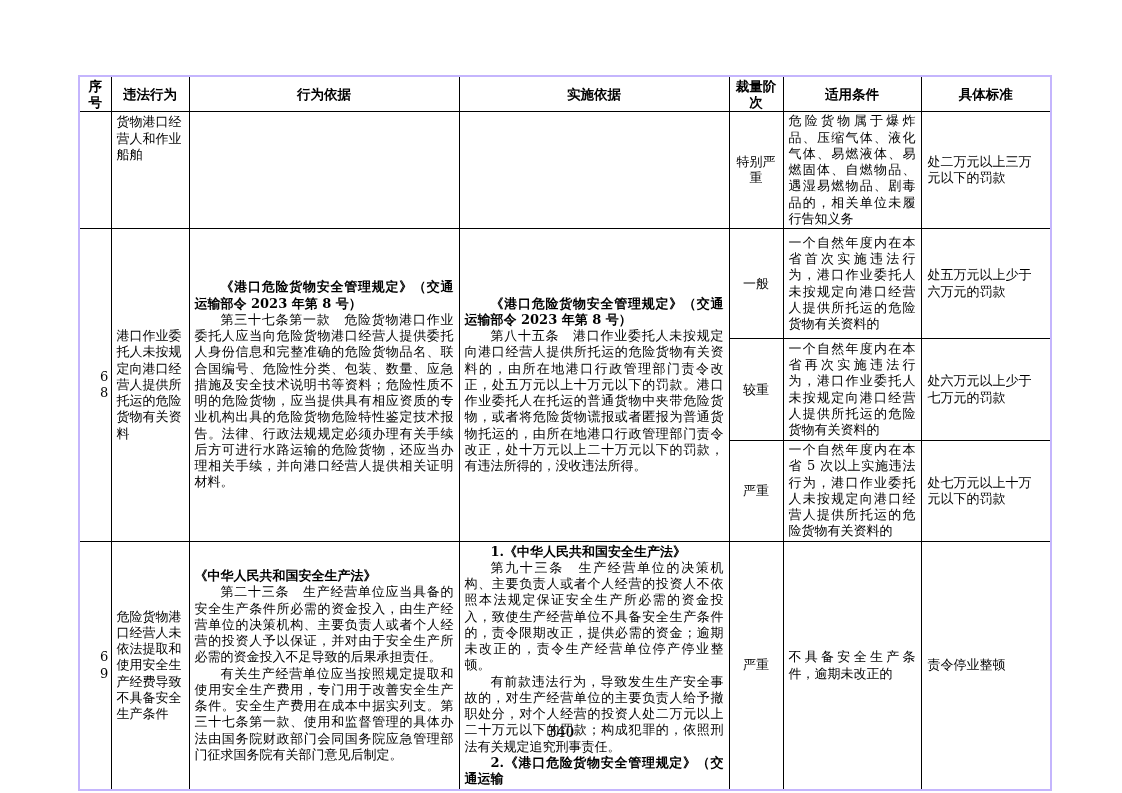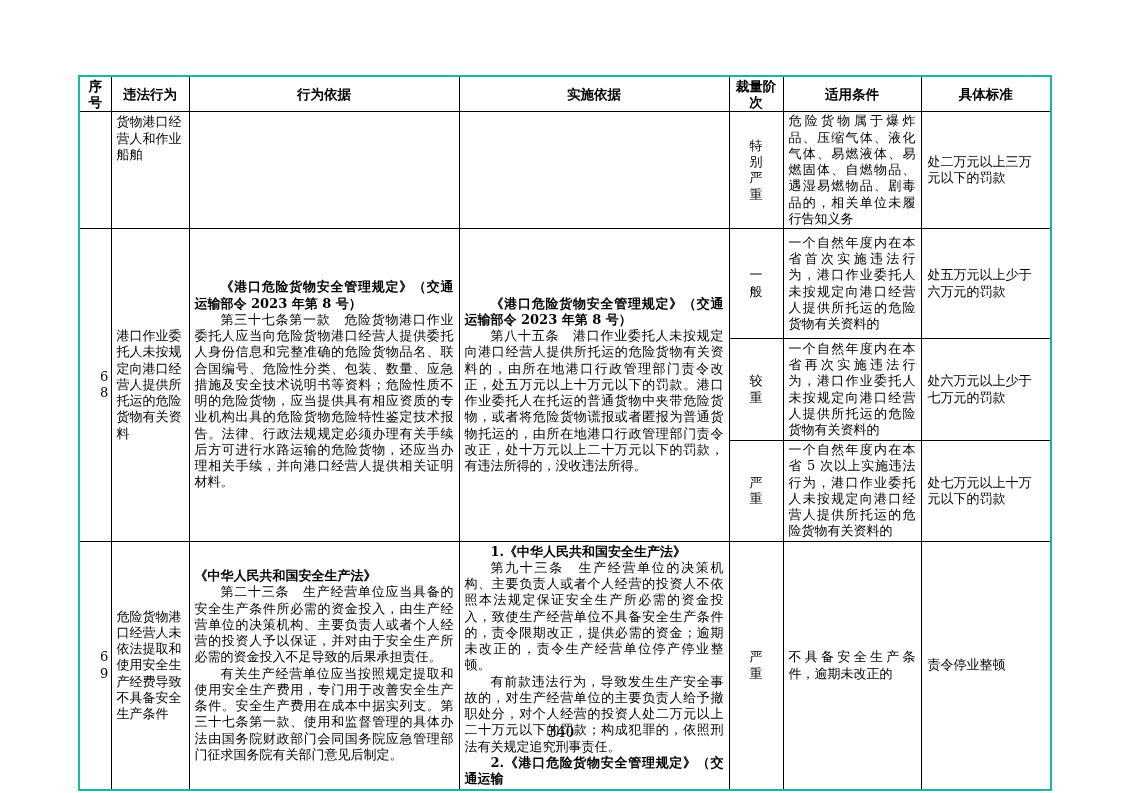--- a/index.html
+++ b/index.html
@@ -14,42 +14,42 @@
     width: 1122px; height: 793px;
     background: #ffffff;
     overflow: hidden;
   }
   table.penalty-table {
     position: absolute;
     left: 78px; top: 75px;
     width: 972px;
     border-collapse: collapse;
     table-layout: fixed;
-    border: 2px solid #14b8a6;
+    border: 2px solid #c4b5fd;
   }
   th, td {
     border: 1px solid #000;
     font-size: 13px;
     line-height: 1.25;
     vertical-align: middle;
     overflow: hidden;
     word-break: break-all;
   }
   th {
     font-weight: bold;
     text-align: center;
     padding: 1px 2px;
     font-size: 13.5px;
     line-height: 1.2;
   }
   td.c-num { text-align: center; padding: 1px 20px; }
   td.c-behavior { padding: 2px 5px; text-align: left; }
   td.c-behavior.v-top { vertical-align: top; }
   td.c-basis { padding: 2px 5px; text-align: justify; }
-  td.c-level { text-align: center; padding: 1px 14px; }
+  td.c-level { text-align: center; padding: 1px 6px; }
   td.c-cond { padding: 1px 5px; text-align: justify; }
   td.c-std { padding: 2px 6px; text-align: left; }
   p.para { text-indent: 2em; text-align: justify; }
   p.para-title { text-indent: 2em; text-align: justify; font-weight: bold; }
   p.title-center { text-align: left; font-weight: bold; text-indent: 0; }
   .pageno {
     position: absolute;
     left: 0; right: 0; top: 724px;
     text-align: center;
     font-size: 14px;

